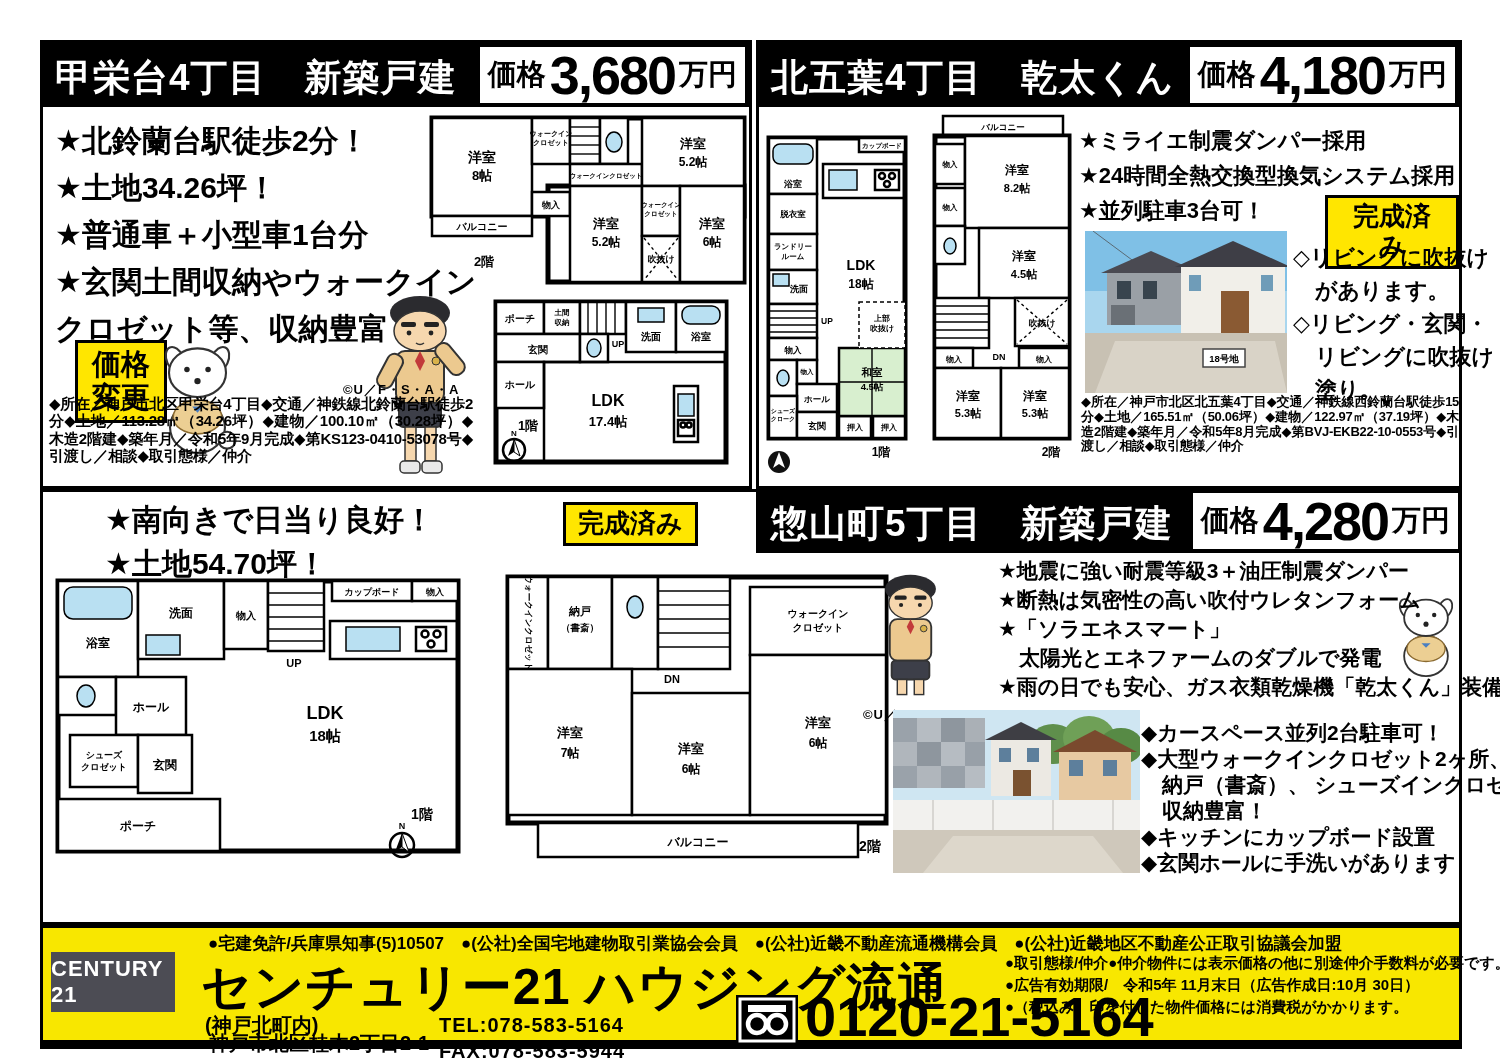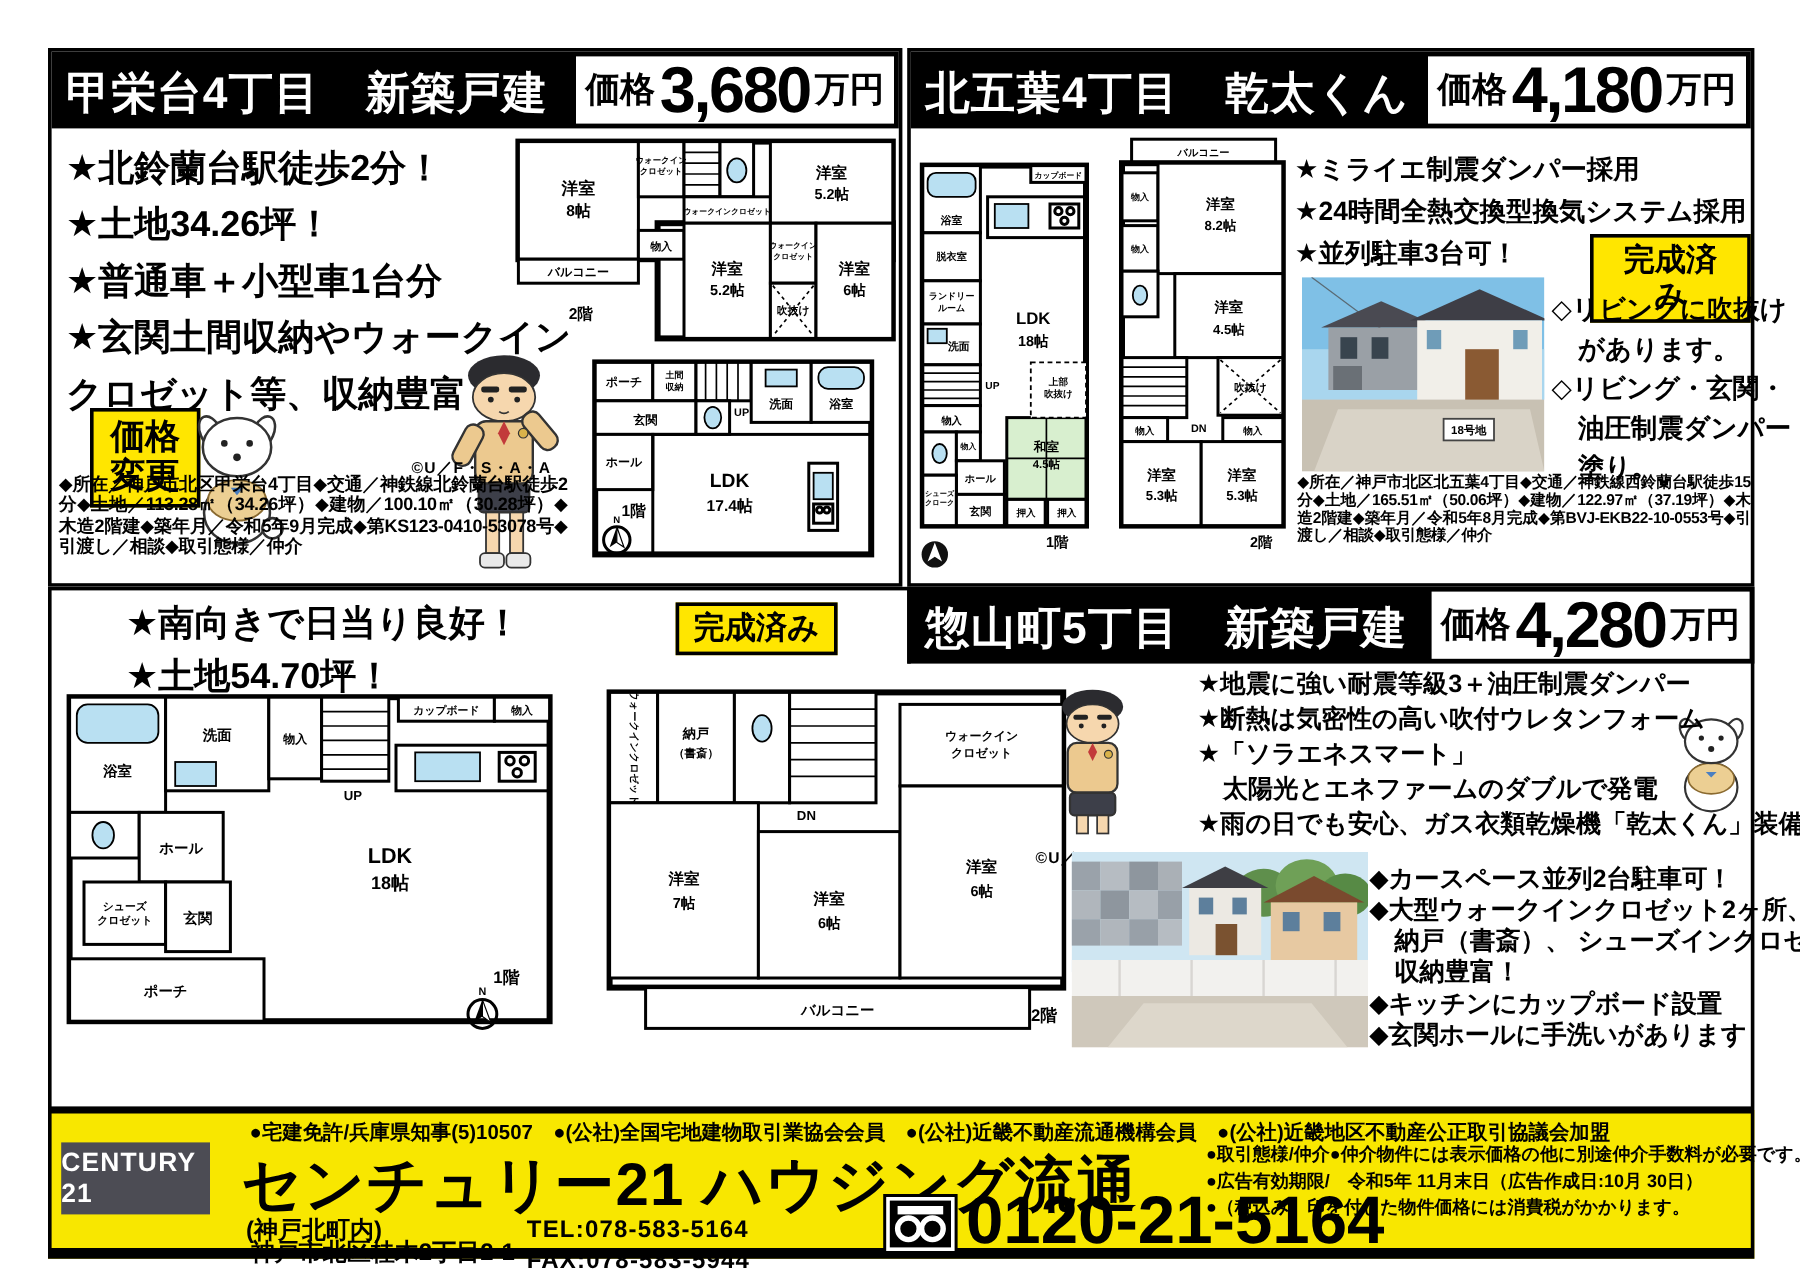--- a/index.html
+++ b/index.html
@@ -324,21 +324,21 @@
       <rect x="0" y="102" width="202" height="60" fill="#c8c1b3"></rect>
       <polygon points="30,110 190,110 202,162 10,162" fill="#d9d3c7"></polygon>
       <rect x="118" y="118" width="42" height="18" fill="#fff" stroke="#444" stroke-width="1.5"></rect>
       <text x="139" y="131" font-size="9.5">18号地</text>
     </svg>
 
     <div class="diamonds" style="left:534px;top:198px">
       <div>◇リビングに吹抜け</div>
       <div>　があります。</div>
       <div>◇リビング・玄関・</div>
-      <div>　油圧制震ダンパー</div>
+      <div>　リビングに吹抜け</div>
       <div>　塗り。</div>
     </div>
     <div class="details" style="left:322px;top:352px;width:378px;font-size:13px;line-height:14.8px">◆所在／神戸市北区北五葉4丁目◆交通／神鉄線西鈴蘭台駅徒歩15分◆土地／165.51㎡（50.06坪）◆建物／122.97㎡（37.19坪）◆木造2階建◆築年月／令和5年8月完成◆第BVJ-EKB22-10-0553号◆引渡し／相談◆取引態様／仲介</div>
   </section>
 
   <section class="panel" id="panel3">
     <div class="phead">
       <div class="ptitle">惣山町5丁目　新築戸建</div>
       <div class="pricebox">
         <span class="price-label">価格</span>

